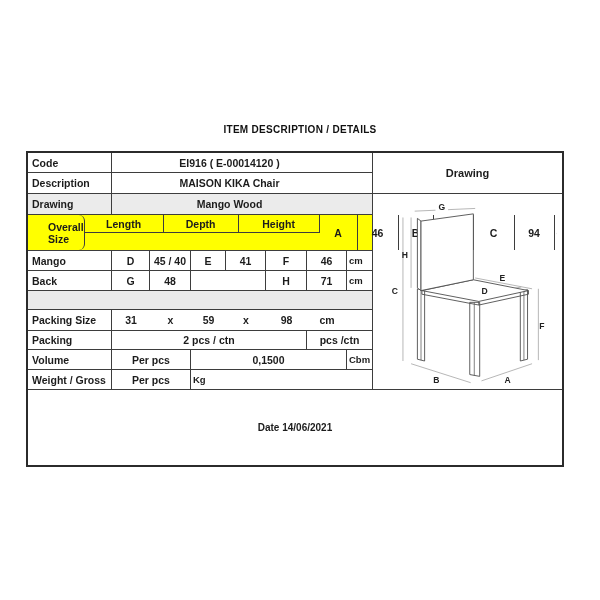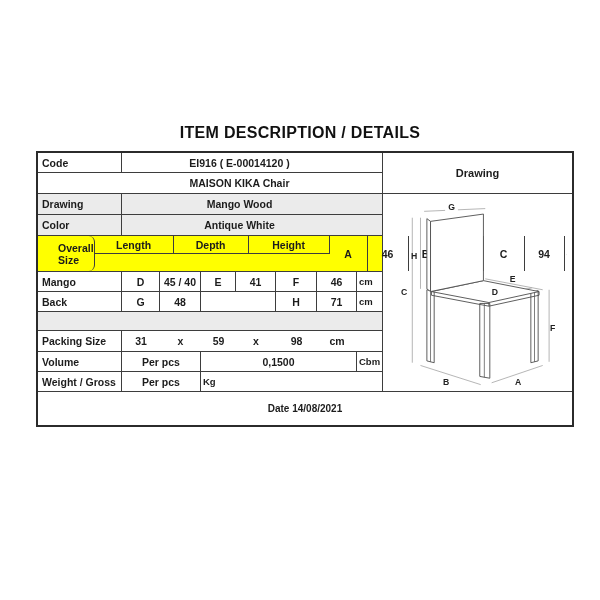--- a/index.html
+++ b/index.html
@@ -2,24 +2,24 @@
 <html><head>
 <meta charset="utf-8">
 <style>
   html,body { margin:0; padding:0; }
   body {
     width:600px; height:600px; position:relative; background:#ffffff;
     font-family:"Liberation Sans", sans-serif; color:#1c1c1c; overflow:hidden;
   }
   .doc-title {
     position:absolute; top:124px; left:0; width:600px; text-align:center;
-    font-size:16px; font-weight:bold; letter-spacing:0.3px; color:#111;
+    font-size:10px; font-weight:bold; letter-spacing:0.3px; color:#111;
   }
   .spec-table {
-    position:absolute; left:36px; top:151px; width:538px; height:276px;
+    position:absolute; left:26px; top:151px; width:538px; height:316px;
     border:2px solid #2b2b2b; box-sizing:border-box;
     display:flex; flex-direction:column;
     font-size:10.5px; font-weight:bold; background:#fff;
   }
   .main { display:flex; }
   .left { width:345px; border-right:1px solid #3d3d3d; box-sizing:border-box;
           display:flex; flex-direction:column; }
   .row { display:grid; grid-template-columns:84px 38px 41px 35px 40px 41px 40px 1fr;
          box-sizing:border-box; border-bottom:1px solid #3d3d3d; }
   .row.last { border-bottom:none; }
@@ -63,35 +63,31 @@
 
     <div class="left">
 
       <div class="row h20">
         <div class="cell label nb-">Code</div>
         <div class="cell nb" style="grid-column:2/8">EI916 ( E-00014120 )</div>
         <div class="cell nb"></div>
       </div>
 
       <div class="row h21">
+        <div class="cell label">Description</div>
         <div class="cell nb" style="grid-column:2/8">MAISON KIKA Chair</div>
         <div class="cell nb"></div>
       </div>
 
       <div class="row h21 shaded">
         <div class="cell label">Drawing</div>
         <div class="cell nb" style="grid-column:2/8">Mango Wood</div>
         <div class="cell nb"></div>
       </div>
 
-      <div class="row h21 shaded">
-        <div class="cell label">Color</div>
-        <div class="cell nb" style="grid-column:2/8">Antique White</div>
-        <div class="cell nb"></div>
-      </div>
 
       <div class="os-block">
         <div class="os-label">Overall Size</div>
         <div class="os-right">
           <div class="os-row top">
             <div class="cell" style="grid-column:1/3">Length</div>
             <div class="cell" style="grid-column:3/5">Depth</div>
             <div class="cell" style="grid-column:5/7">Height</div>
             <div class="cell nb"></div>
           </div>
@@ -136,20 +132,25 @@
         <div class="cell label">Packing Size</div>
         <div class="cell nb">31</div>
         <div class="cell nb">x</div>
         <div class="cell nb">59</div>
         <div class="cell nb">x</div>
         <div class="cell nb">98</div>
         <div class="cell nb">cm</div>
         <div class="cell nb"></div>
       </div>
 
+      <div class="row h19">
+        <div class="cell label">Packing</div>
+        <div class="cell" style="grid-column:2/7">2 pcs / ctn</div>
+        <div class="cell nb" style="grid-column:7/9">pcs /ctn</div>
+      </div>
 
       <div class="row h20">
         <div class="cell label">Volume</div>
         <div class="cell" style="grid-column:2/4">Per pcs</div>
         <div class="cell" style="grid-column:4/8">0,1500</div>
         <div class="cell nb unit">Cbm</div>
       </div>
 
       <div class="row h19 last">
         <div class="cell label">Weight / Gross</div>
@@ -197,15 +198,15 @@
           <text x="177" y="150" text-anchor="middle">F</text>
           <text x="60" y="209" text-anchor="middle">B</text>
           <text x="139" y="209" text-anchor="middle">A</text>
         </svg>
       </div>
     </div>
 
   </div>
 
   <div class="date-row">
-    <span>Date 14/08/2021</span>
+    <span>Date 14/06/2021</span>
   </div>
 </div>
 
 </body></html>

